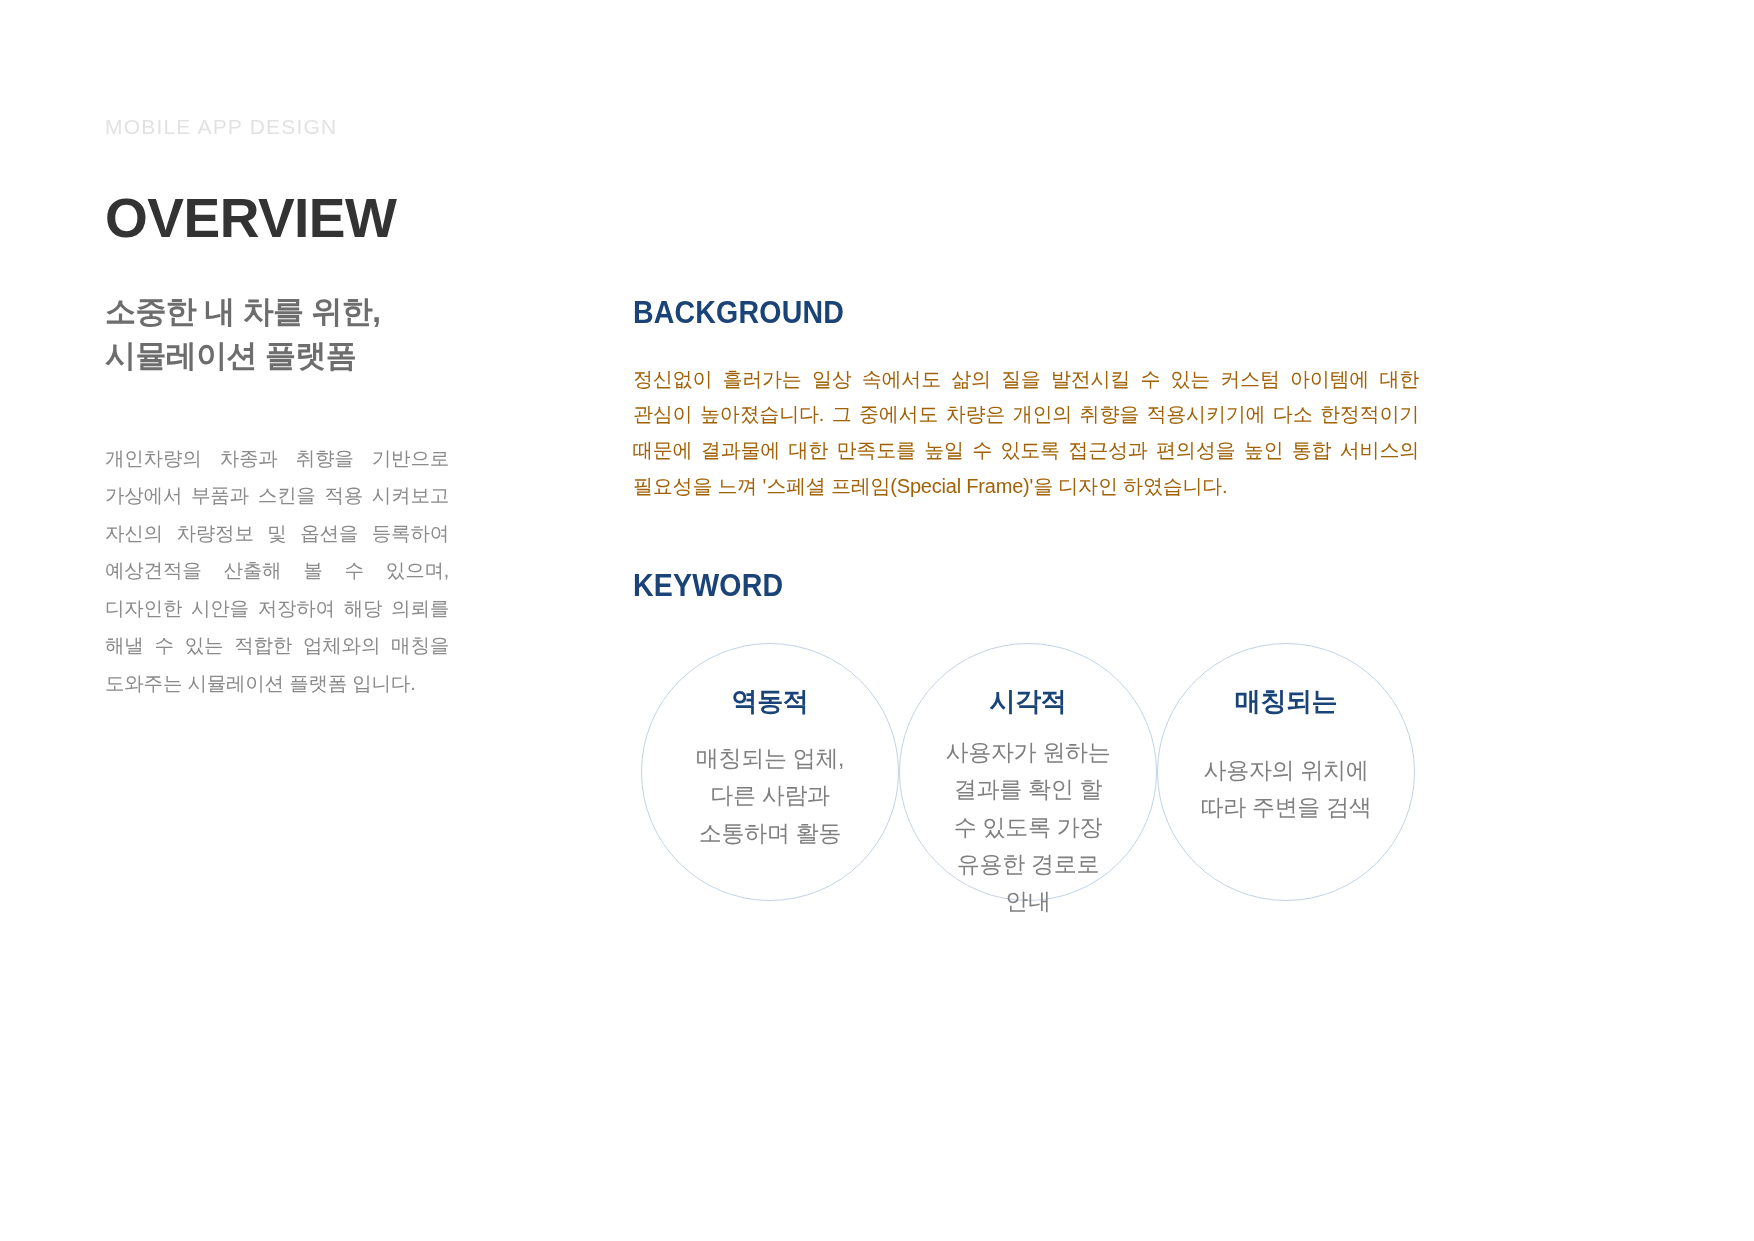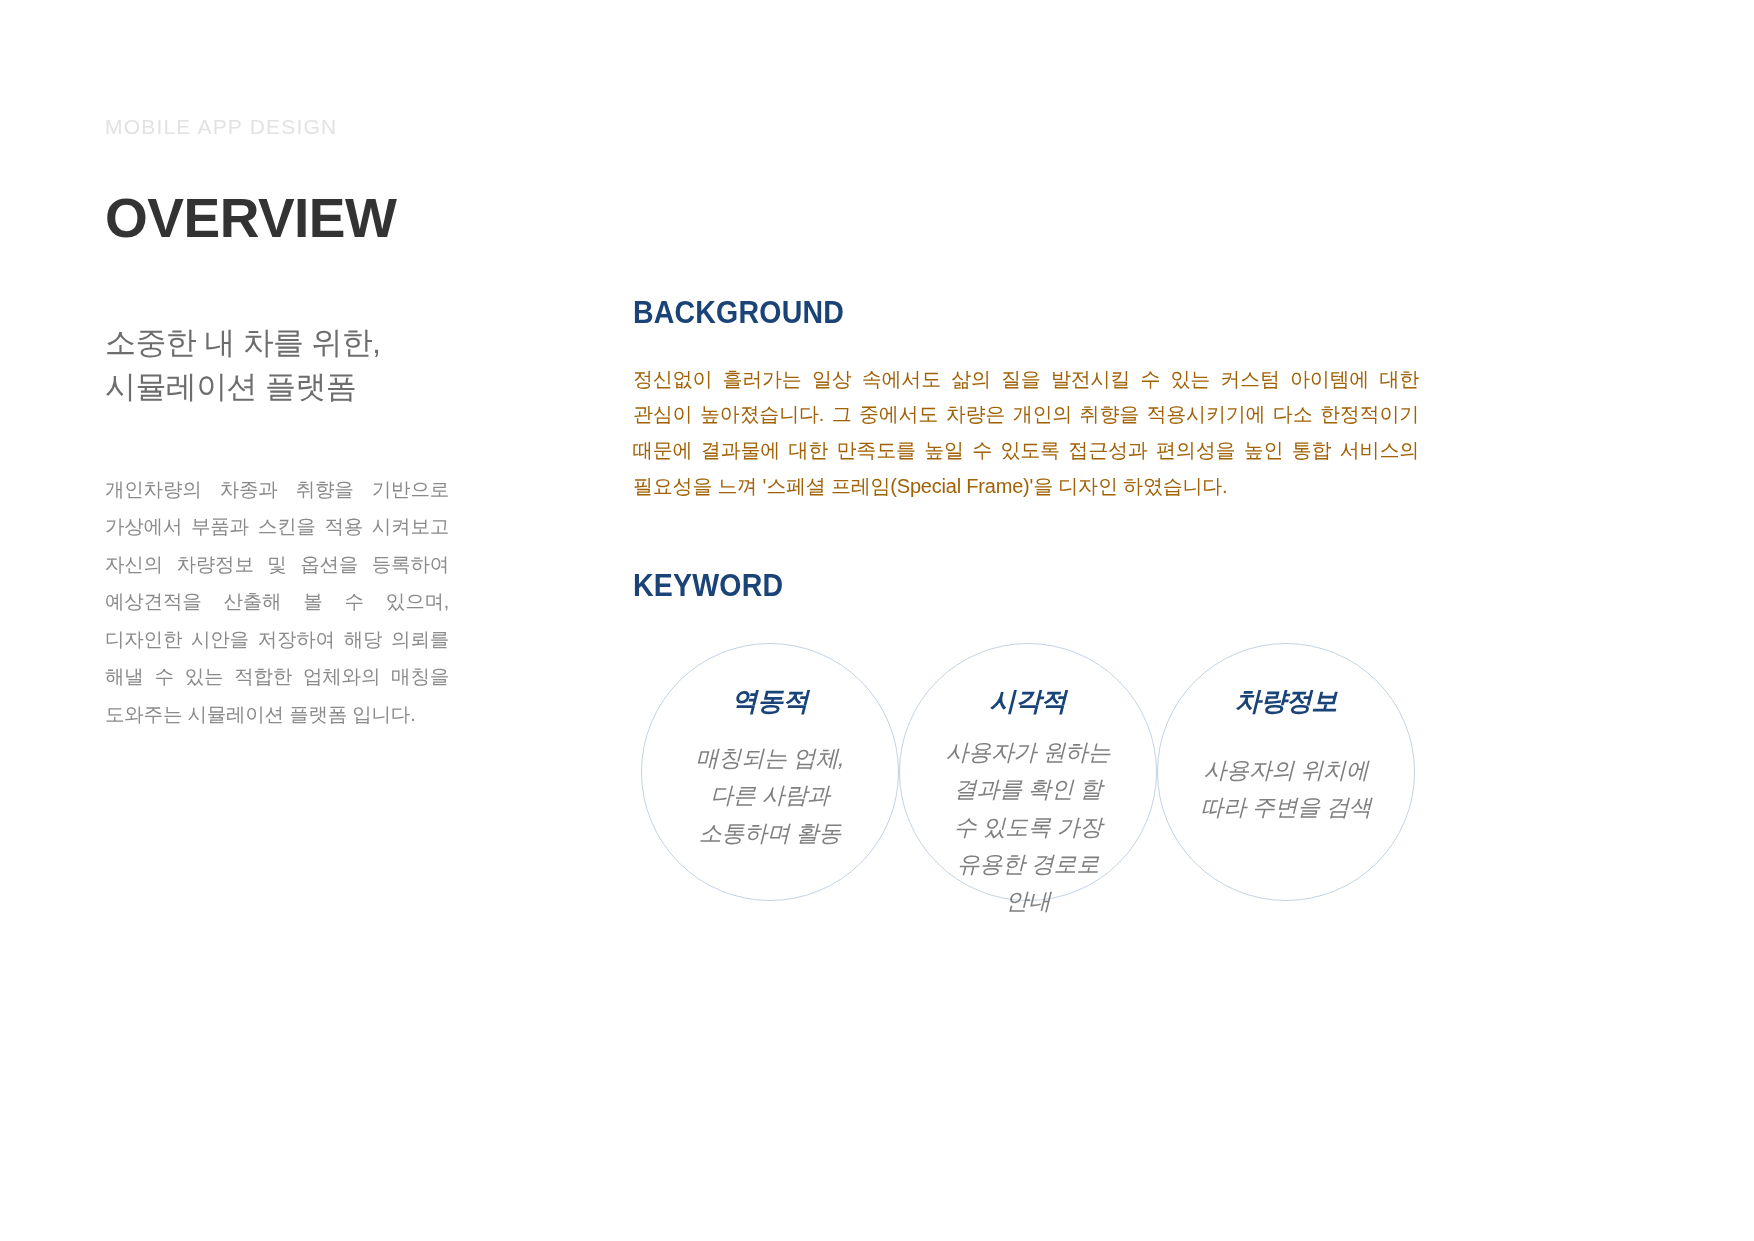--- a/index.html
+++ b/index.html
@@ -43,23 +43,23 @@
   .page-title {
     margin-top: 54px;
     font-size: 55px;
     font-weight: 700;
     letter-spacing: -0.5px;
     color: #333333;
     line-height: 1;
   }
 
   .subtitle {
-    margin-top: 75px;
+    margin-top: 44px;
     font-size: 31px;
-    font-weight: 400;
+    font-weight: 700;
     color: #6d6d6d;
     line-height: 1.42;
     letter-spacing: -0.6px;
   }
 
   .left-body {
     margin-top: 62px;
     width: 344px;
     font-size: 19.5px;
     color: #8a8a8a;
@@ -103,21 +103,20 @@
   .keyword-heading-wrap {
     margin-top: 66px;
   }
 
   
   .venn {
     position: relative;
     margin-top: 42px;
     width: 790px;
     height: 270px;
-    font-style: italic;
   }
 
   .circle {
     position: absolute;
     top: 0;
     width: 258px;
     height: 258px;
     border-radius: 50%;
     border: 1.6px solid #c3d3e3;
     box-sizing: border-box;
@@ -186,20 +185,20 @@
         <div class="circle-title">역동적</div>
         <div class="circle-desc">매칭되는 업체, 다른 사람과 소통하며 활동</div>
       </div>
 
       <div class="circle circle-2">
         <div class="circle-title">시각적</div>
         <div class="circle-desc">사용자가 원하는 결과를 확인 할 수 있도록 가장 유용한 경로로 안내</div>
       </div>
 
       <div class="circle circle-3">
-        <div class="circle-title">차량정보</div>
+        <div class="circle-title">매칭되는</div>
         <div class="circle-desc">사용자의 위치에 따라 주변을 검색</div>
       </div>
 
     </div>
   </div>
 
 </div>
 
 </body></html>

